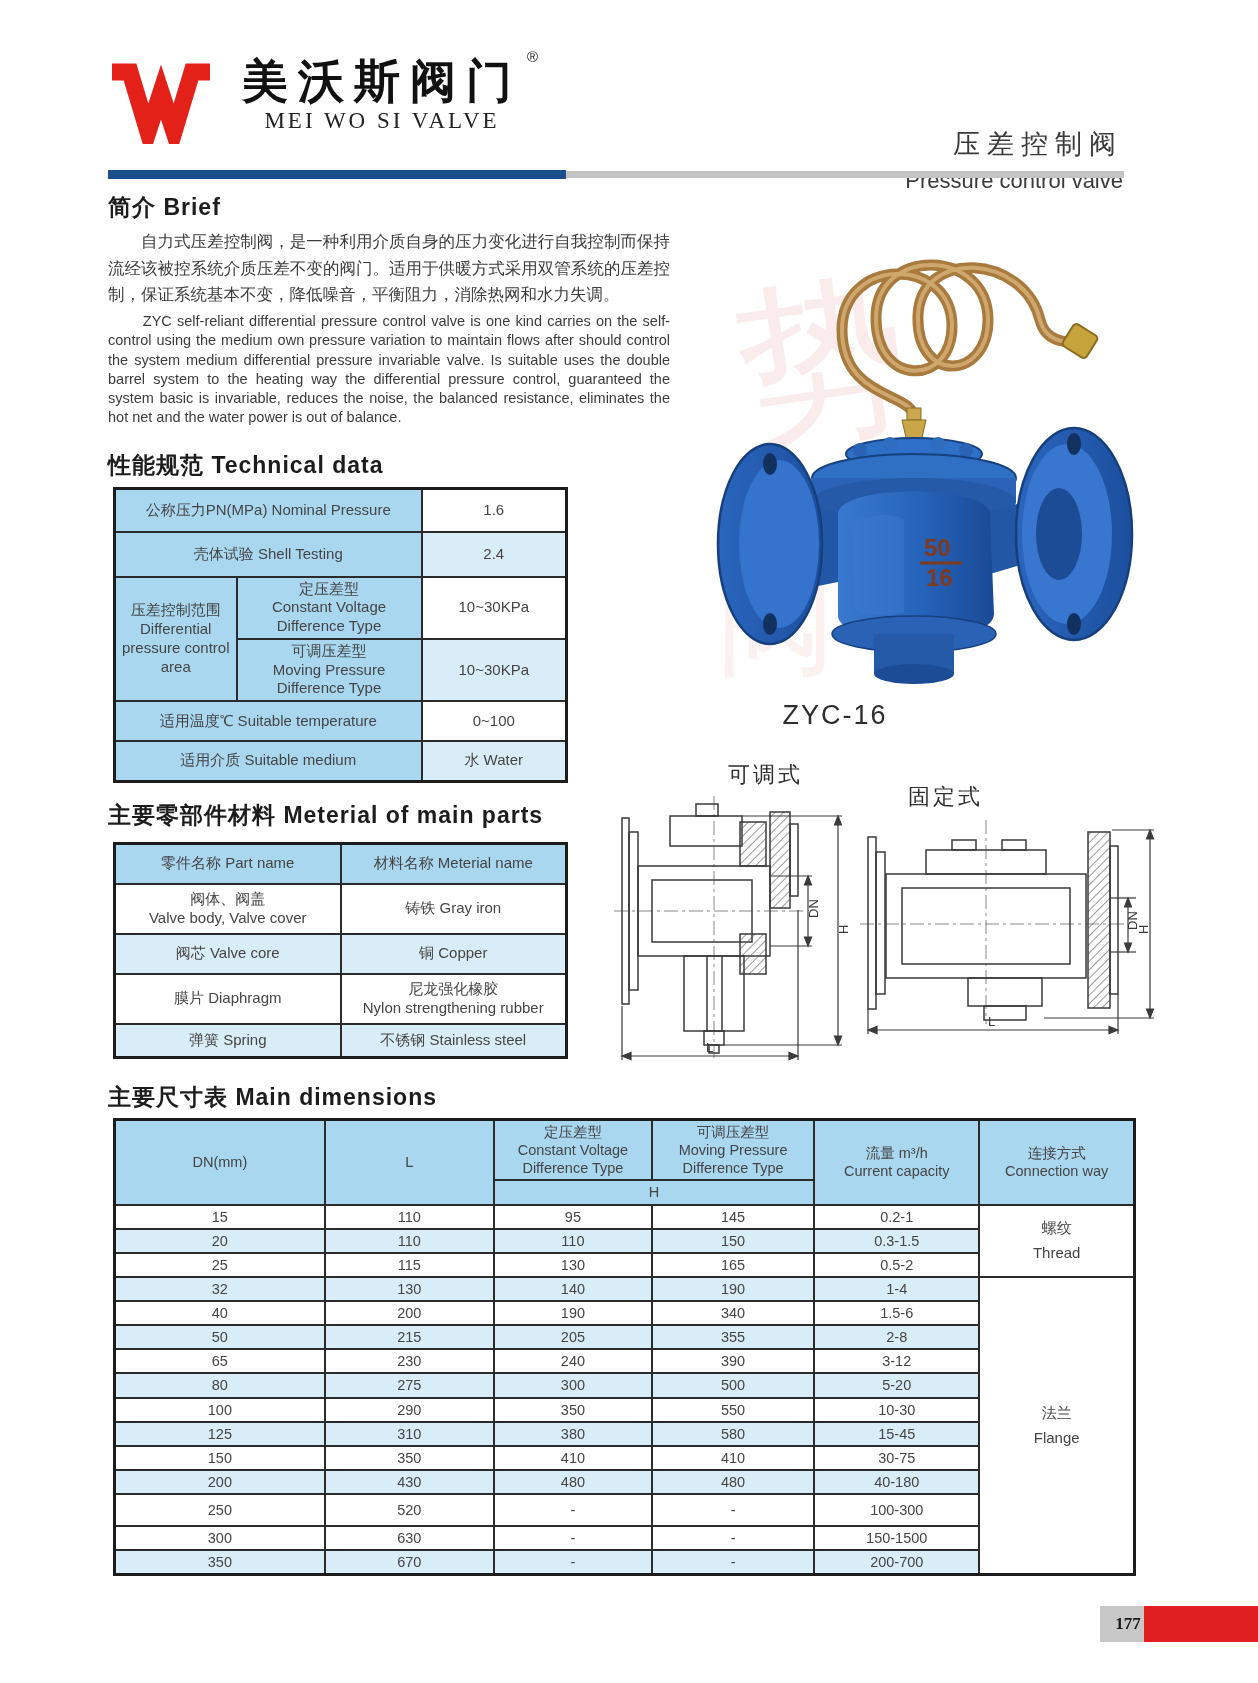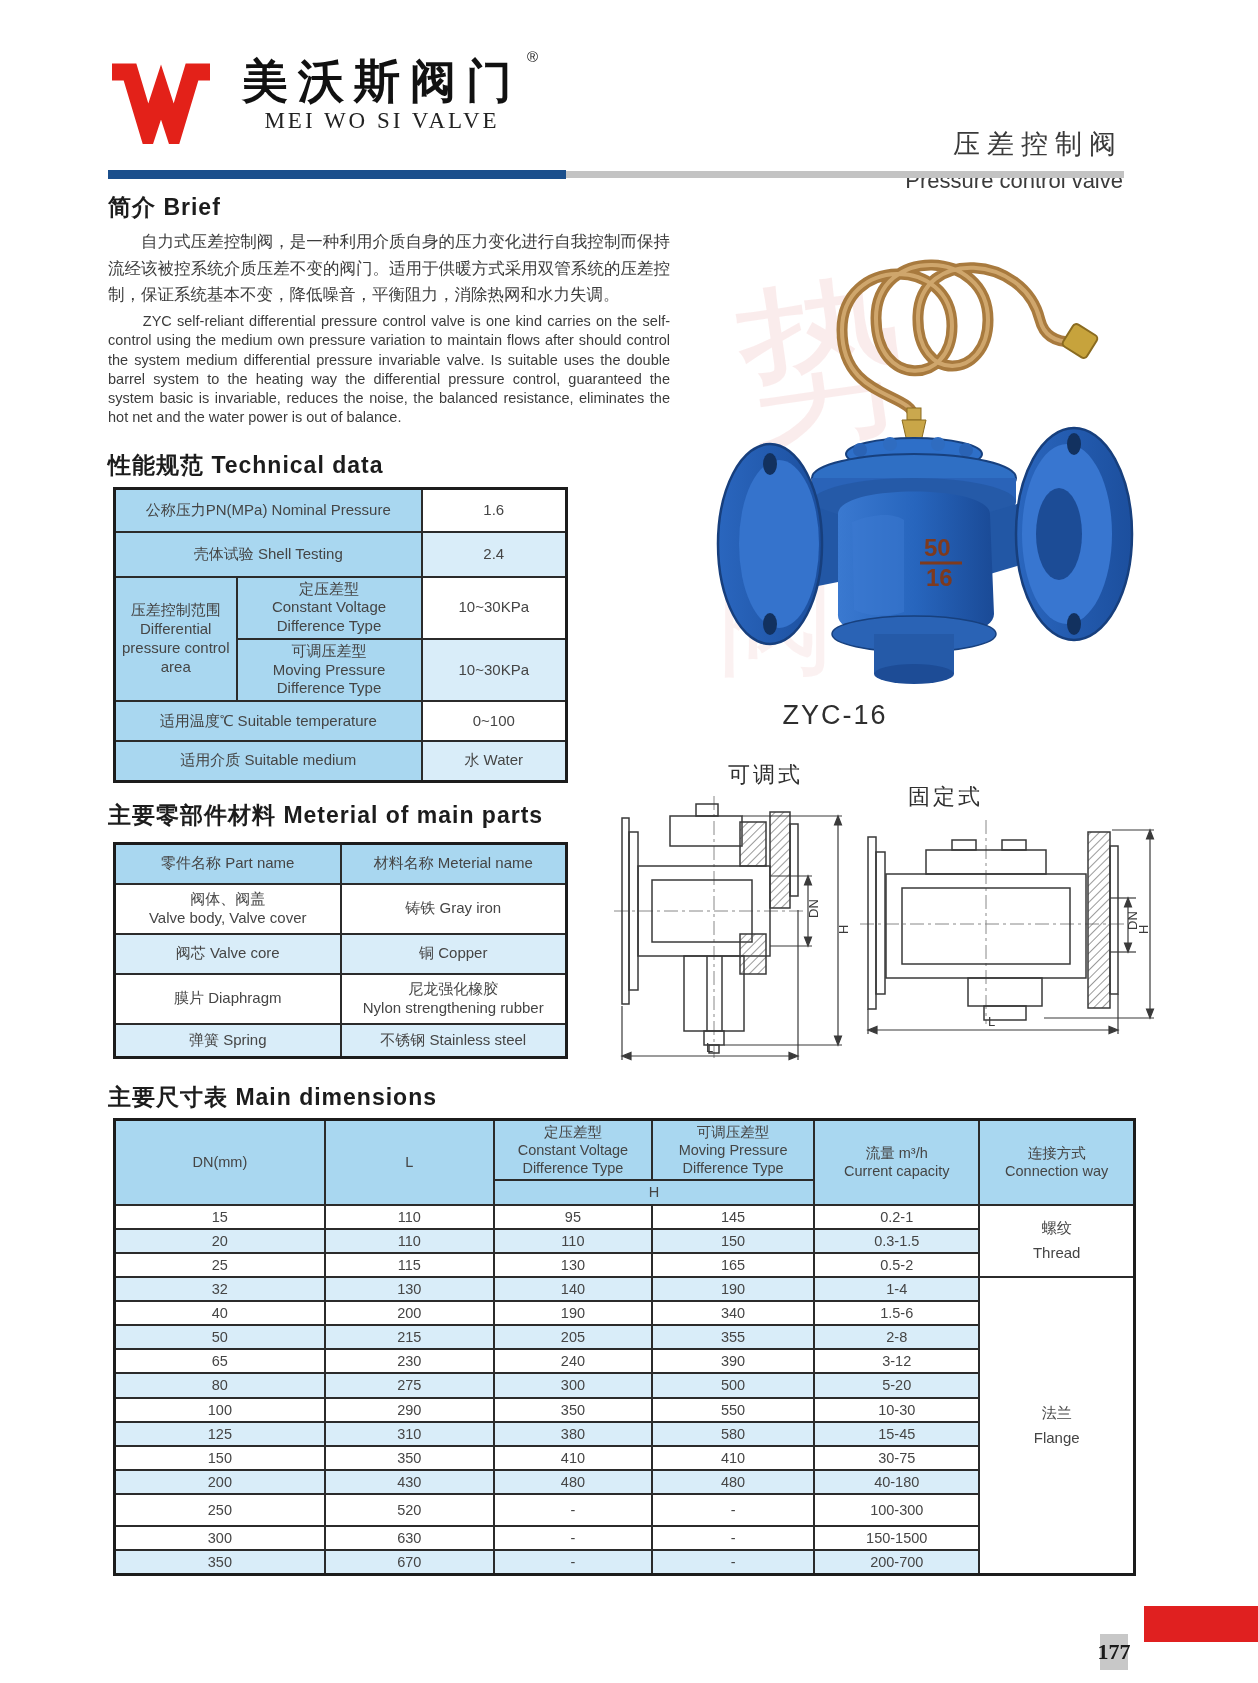--- a/index.html
+++ b/index.html
@@ -47,23 +47,23 @@
   .diag-label{font-size:22px;color:#2f2f2f;letter-spacing:3px;}
   .diag{overflow:visible;}
 
   
   .dims td{font-size:14.5px;}
   .dims .head td{background:#a9d7f0;}
   .dims .conn{background:#fff;font-size:15px;}
   .dims .conn div{margin:6px 0;}
 
   
-  .pg-gray{left:1100px;top:1606px;width:28px;height:36px;background:#c8c8c8;
+  .pg-gray{left:1100px;top:1606px;width:56px;height:36px;background:#c8c8c8;
            display:flex;align-items:center;justify-content:center;
-           font-family:"Liberation Serif",serif;font-weight:bold;font-size:22px;color:#1a1a1a;margin-top:28px;}
+           font-family:"Liberation Serif",serif;font-weight:bold;font-size:17px;color:#1a1a1a;}
   .pg-red{left:1144px;top:1606px;width:114px;height:36px;background:#e02020;}
 </style>
 </head>
 <body>
 
 <div class="page">
 
   <div class="abs logo-row">
     <svg class="logomark" viewBox="0 0 120 86">
       <polyline points="8,14 26,14 44,74 57,34 70,74 88,14 106,14" fill="none" stroke="#e32119" stroke-width="17" stroke-linecap="butt" stroke-linejoin="miter"></polyline>

